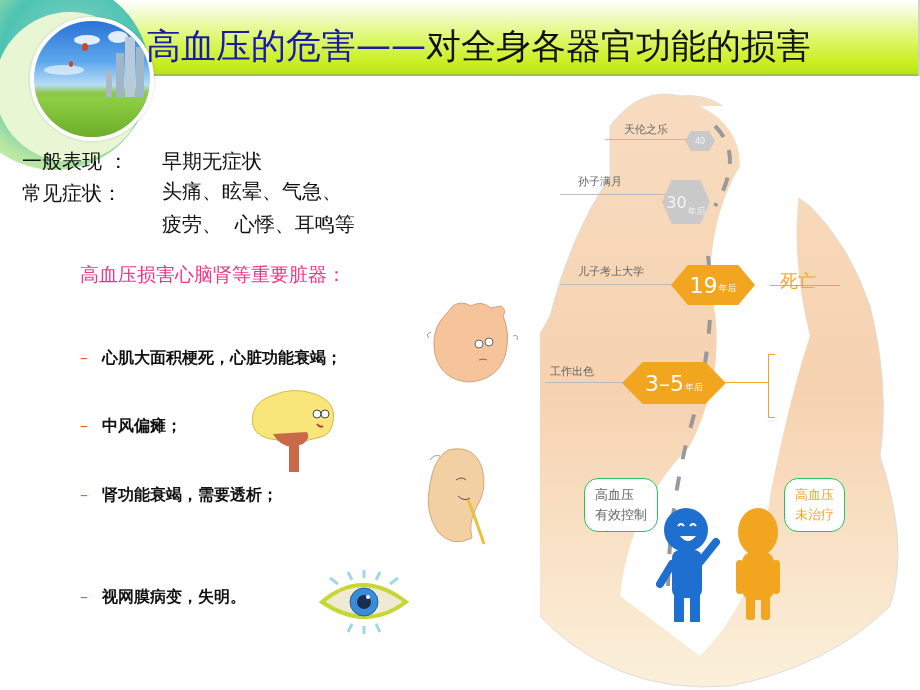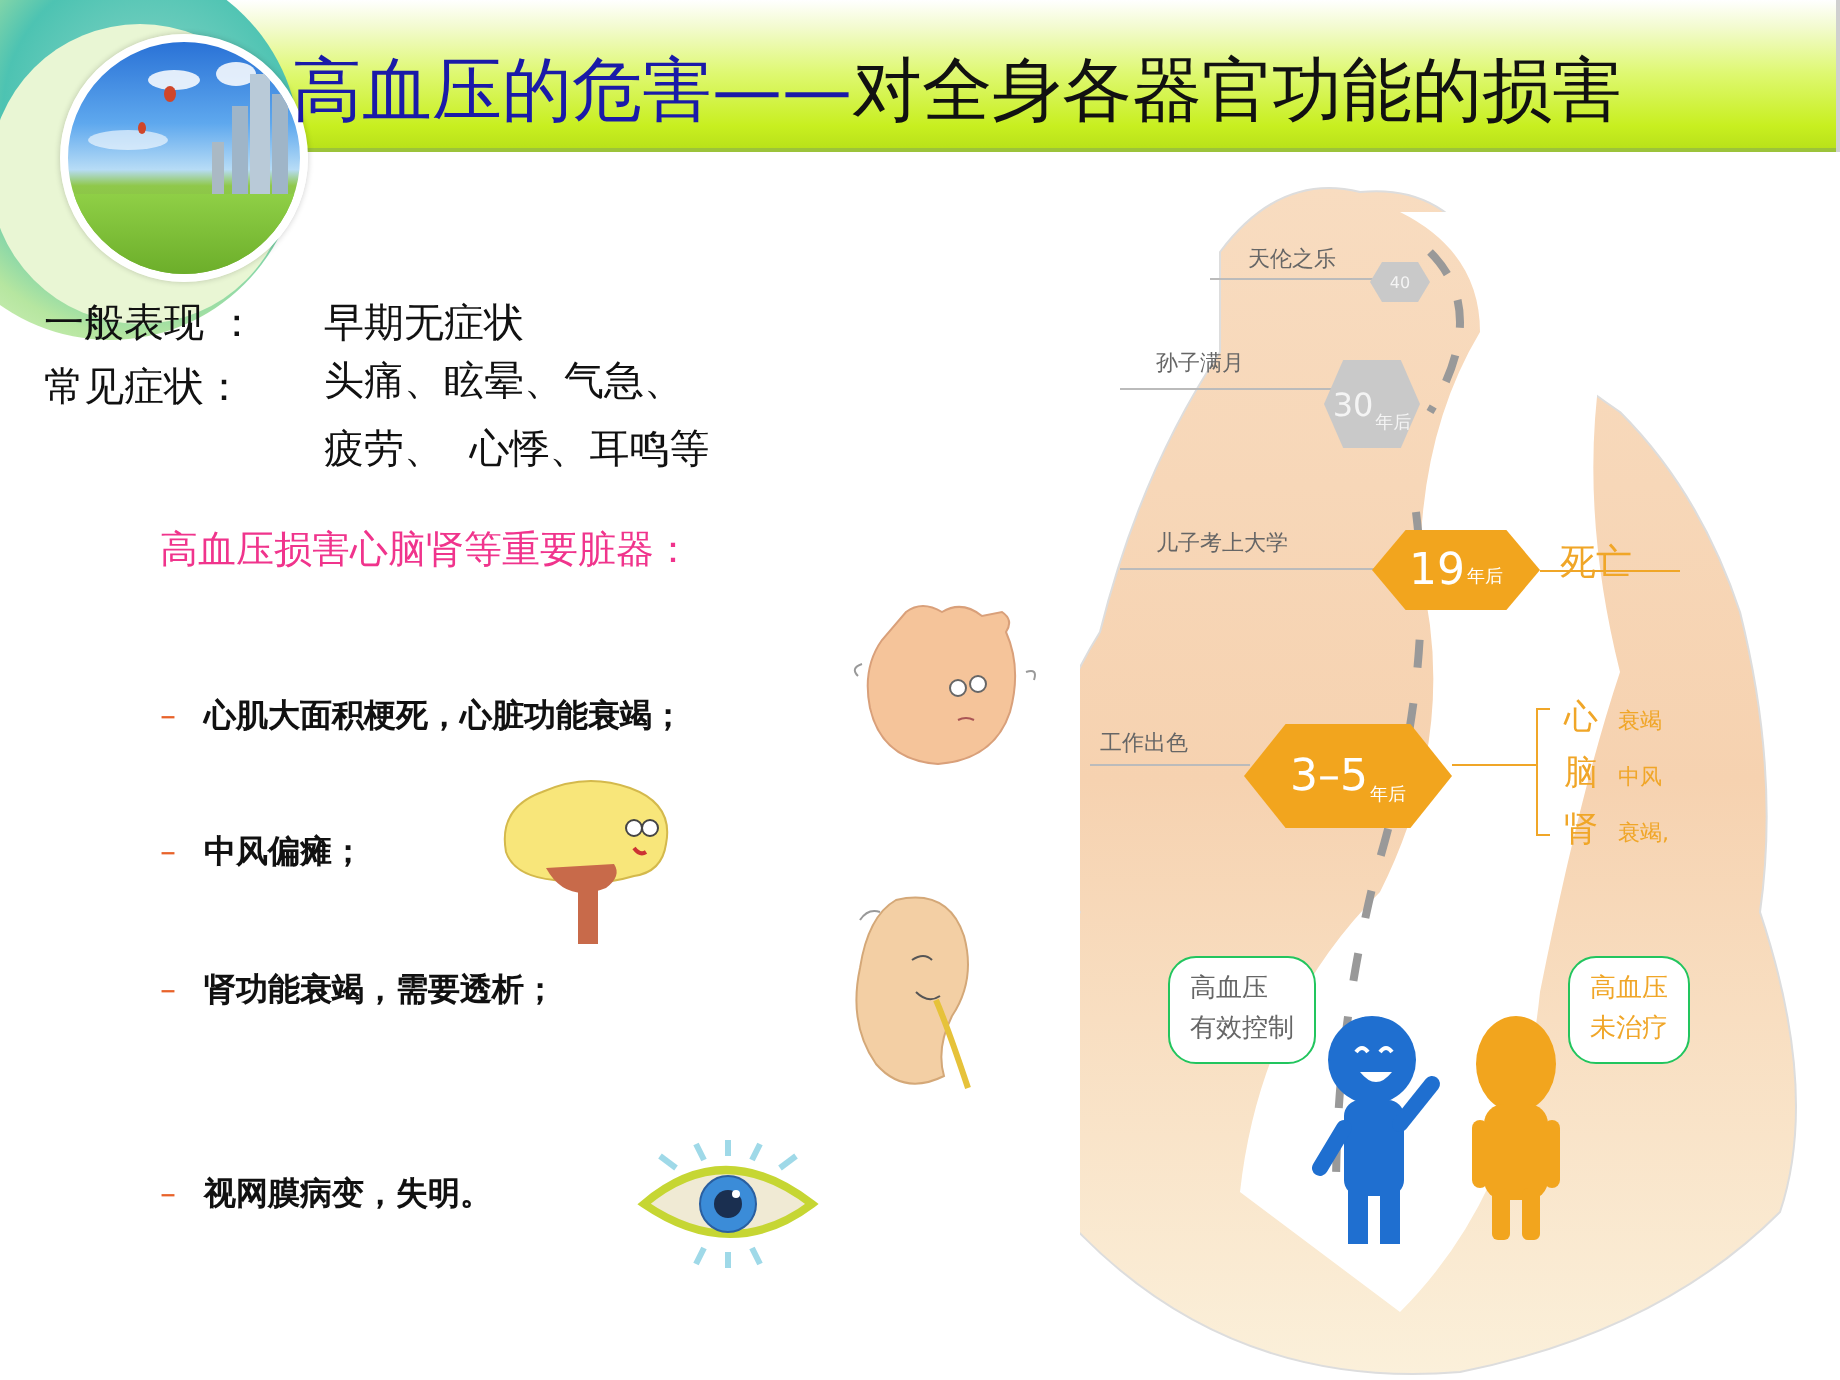--- a/index.html
+++ b/index.html
@@ -149,41 +149,36 @@
 
   <div class="lbl" style="left:38px;top:88px;">孙子满月</div>
   <div style="position:absolute;left:20px;top:108px;width:110px;height:1px;background:#bbb;"></div>
   <div class="hex gray" style="left:122px;top:94px;width:48px;height:44px;">
     <span class="big" style="font-size:16px;">30</span>
       <span class="small" style="margin-bottom:6px;">年后</span>
   </div>
 
   <div class="lbl" style="left:38px;top:178px;">儿子考上大学</div>
   <div style="position:absolute;left:20px;top:198px;width:130px;height:1px;background:#bbb;"></div>
-  <div class="hex orange" style="left:146px;top:179px;width:84px;height:40px;">
+  <div class="hex orange" style="left:131px;top:179px;width:84px;height:40px;">
     <span class="big">19</span>
       <span class="small">年后</span>
   </div>
   <div style="position:absolute;left:230px;top:199px;width:70px;height:1px;background:#f0a628;"></div>
   <div class="lbl orange-txt" style="left:240px;top:183px;font-size:18px;">死亡</div>
 
   <div class="lbl" style="left:10px;top:278px;">工作出色</div>
   <div style="position:absolute;left:5px;top:296px;width:80px;height:1px;background:#bbb;"></div>
-  <div class="hex orange" style="left:82px;top:276px;width:104px;height:52px;">
+  <div class="hex orange" style="left:82px;top:276px;width:104px;height:42px;">
     <span class="big">3–5</span>
       <span class="small">年后</span>
   </div>
   <div style="position:absolute;left:186px;top:296px;width:42px;height:1px;background:#f0a628;"></div>
   <div style="position:absolute;left:228px;top:268px;width:6px;height:62px;border:1px solid #f0a628;border-right:none;"></div>
 
-  <div class="orange-txt" style="position:absolute;left:242px;top:260px;font-size:17px;line-height:26px;">
-    <div><span>心</span><span style="font-size:11px;margin-left:10px;">衰竭</span></div>
-    <div><span>脑</span><span style="font-size:11px;margin-left:10px;">中风</span></div>
-    <div><span>肾</span><span style="font-size:11px;margin-left:10px;">衰竭,</span></div>
-  </div>
 
   <div class="bubble" style="left:44px;top:392px;color:#666;">
     <div>高血压</div>
       <div>有效控制</div>
   </div>
   <div class="bubble" style="left:244px;top:392px;color:#f0a628;">
     <div>高血压</div>
       <div>未治疗</div>
   </div>
 

